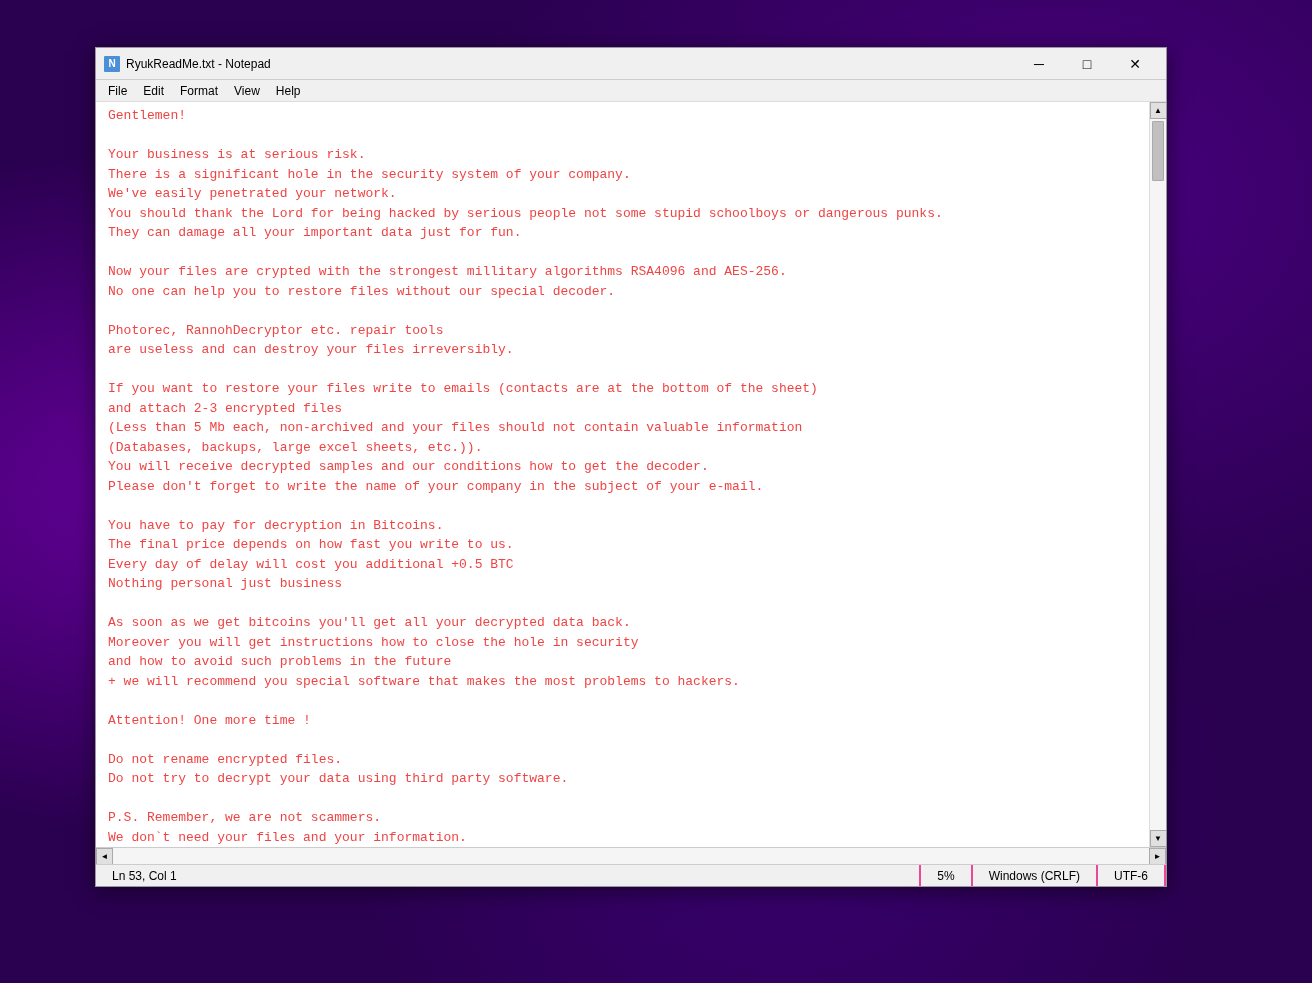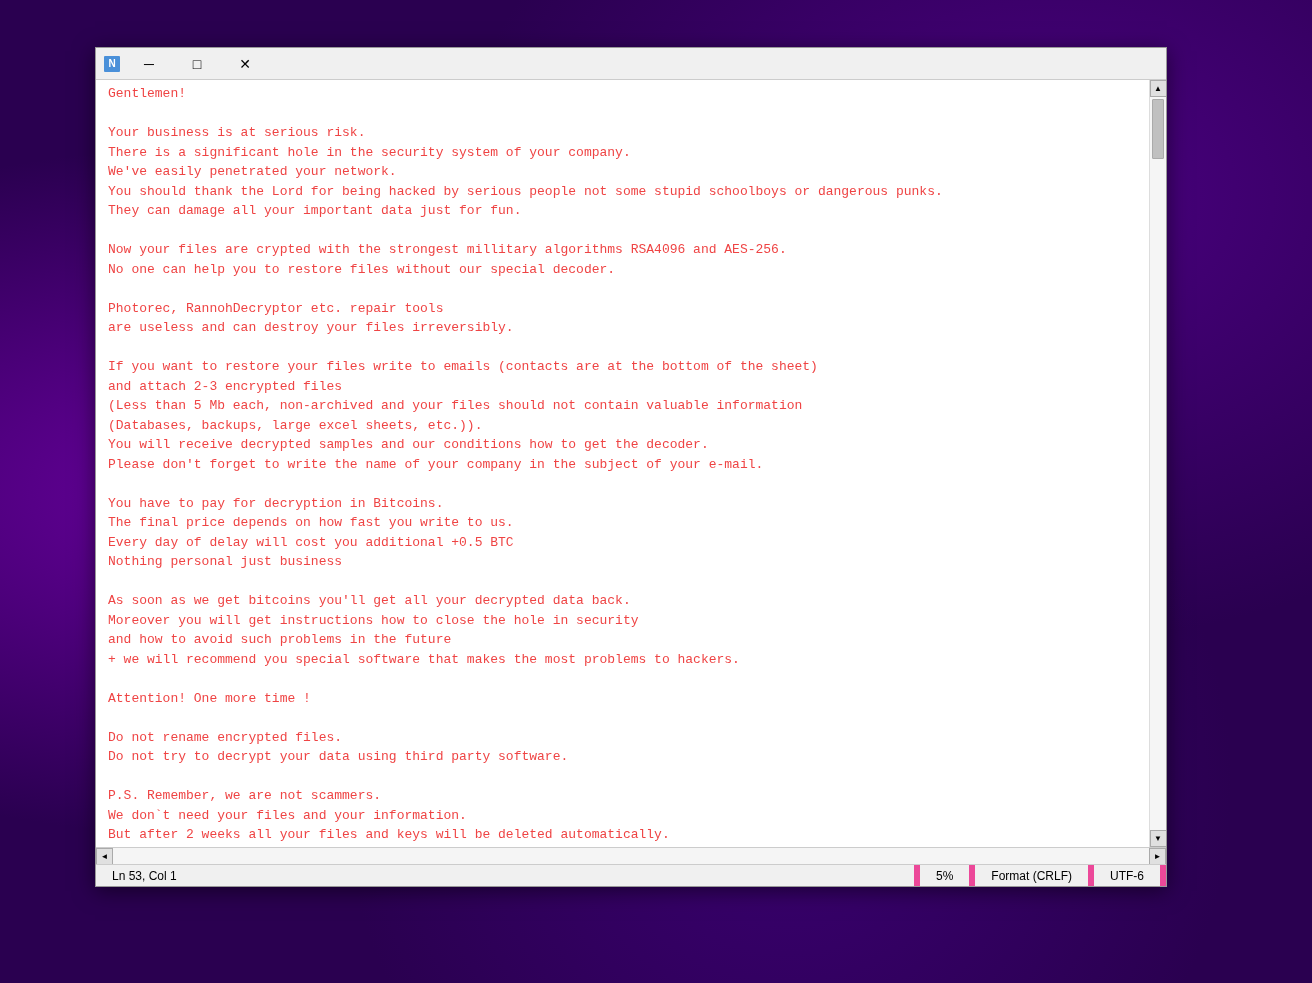--- a/index.html
+++ b/index.html
@@ -165,21 +165,21 @@
       height: 22px;
       display: flex;
       align-items: center;
       border-top: 1px solid #ccc;
       font-size: 12px;
       color: #000;
     }
 
     .status-section {
       padding: 0 16px;
-      border-right: 6px solid #ec4899;
+      border-right: 2px solid #ec4899;
       height: 100%;
       display: flex;
       align-items: center;
     }
 
     .status-section:first-child {
       flex: 1;
     }
 
     .horizontal-scroll {
@@ -216,27 +216,35 @@
   </style>
 </head>
 <body>
 
 <div class="window">
 
   <div class="title-bar">
     <div class="title-bar-icon">
       <span>N</span>
     </div>
+    <span class="title-bar-text">RyukReadMe.txt - Notepad</span>
     <div class="title-bar-controls">
       <button class="title-bar-btn">─</button>
       <button class="title-bar-btn">□</button>
       <button class="title-bar-btn close">✕</button>
     </div>
   </div>
 
+  <div class="menu-bar">
+    <div class="menu-item">File</div>
+    <div class="menu-item">Edit</div>
+    <div class="menu-item">Format</div>
+    <div class="menu-item">View</div>
+    <div class="menu-item">Help</div>
+  </div>
 
   <div class="editor-area">
     <div class="text-content">Gentlemen!
 
 Your business is at serious risk.
 There is a significant hole in the security system of your company.
 We've easily penetrated your network.
 You should thank the Lord for being hacked by serious people not some stupid schoolboys or dangerous punks.
 They can damage all your important data just for fun.
 
@@ -297,18 +305,18 @@
 
   <div class="bottom-bar">
     <div class="horizontal-scroll">
       <div class="hscroll-btn">◄</div>
       <div class="hscroll-track"></div>
       <div class="hscroll-btn">►</div>
     </div>
     <div class="status-bar">
       <div class="status-section">Ln 53, Col 1</div>
       <div class="status-section">5%</div>
-      <div class="status-section">Format (CRLF)</div>
+      <div class="status-section">Windows (CRLF)</div>
       <div class="status-section">UTF-6</div>
     </div>
   </div>
 
 </div>
 
 </body></html>

